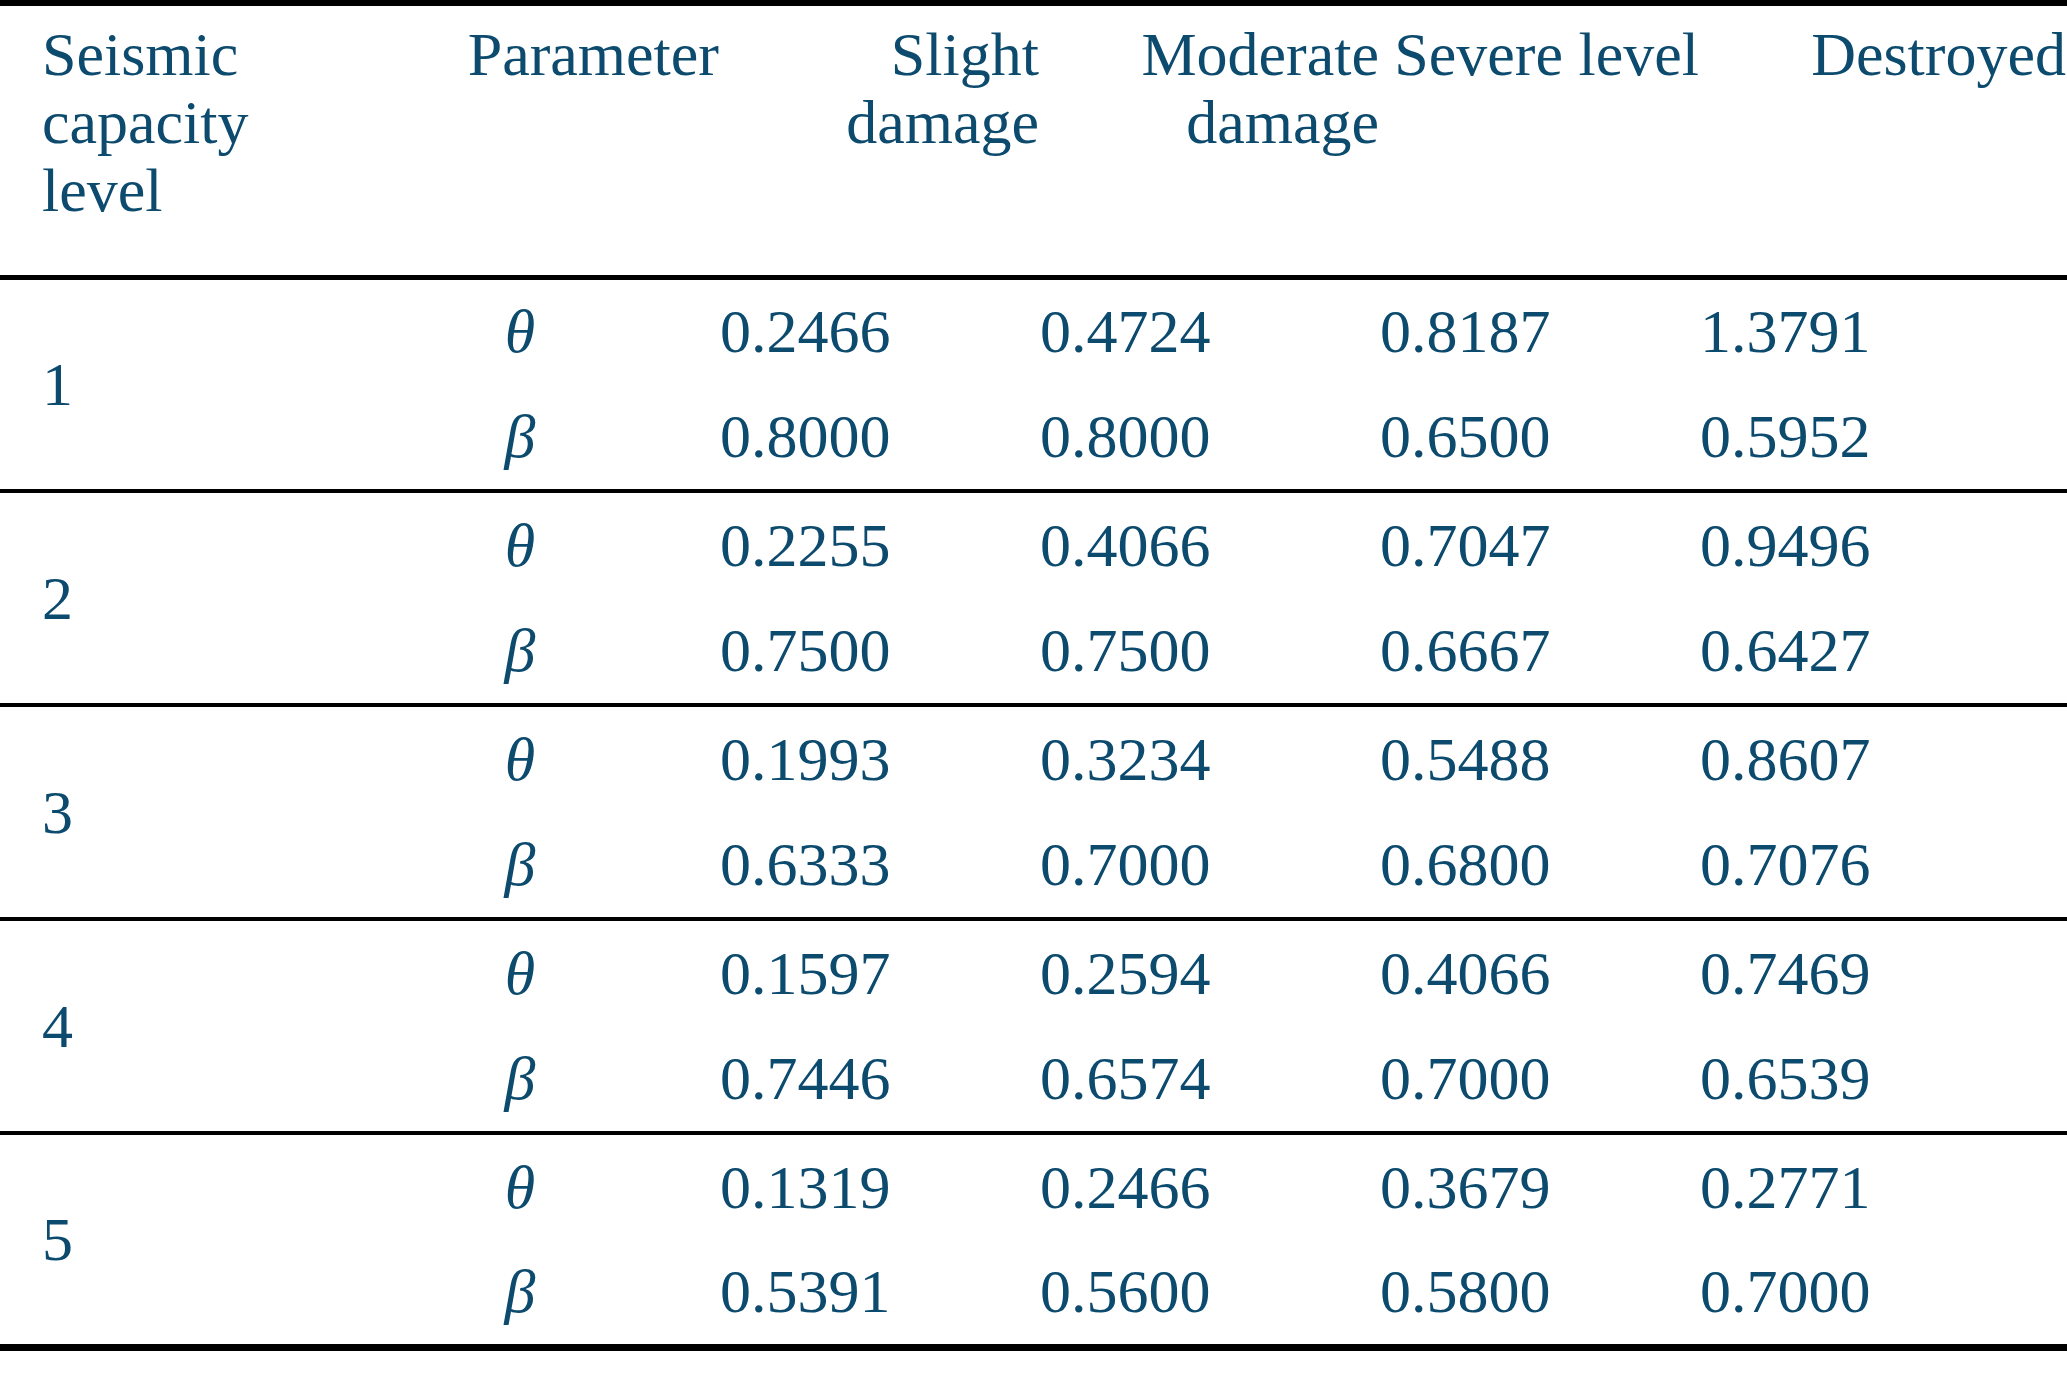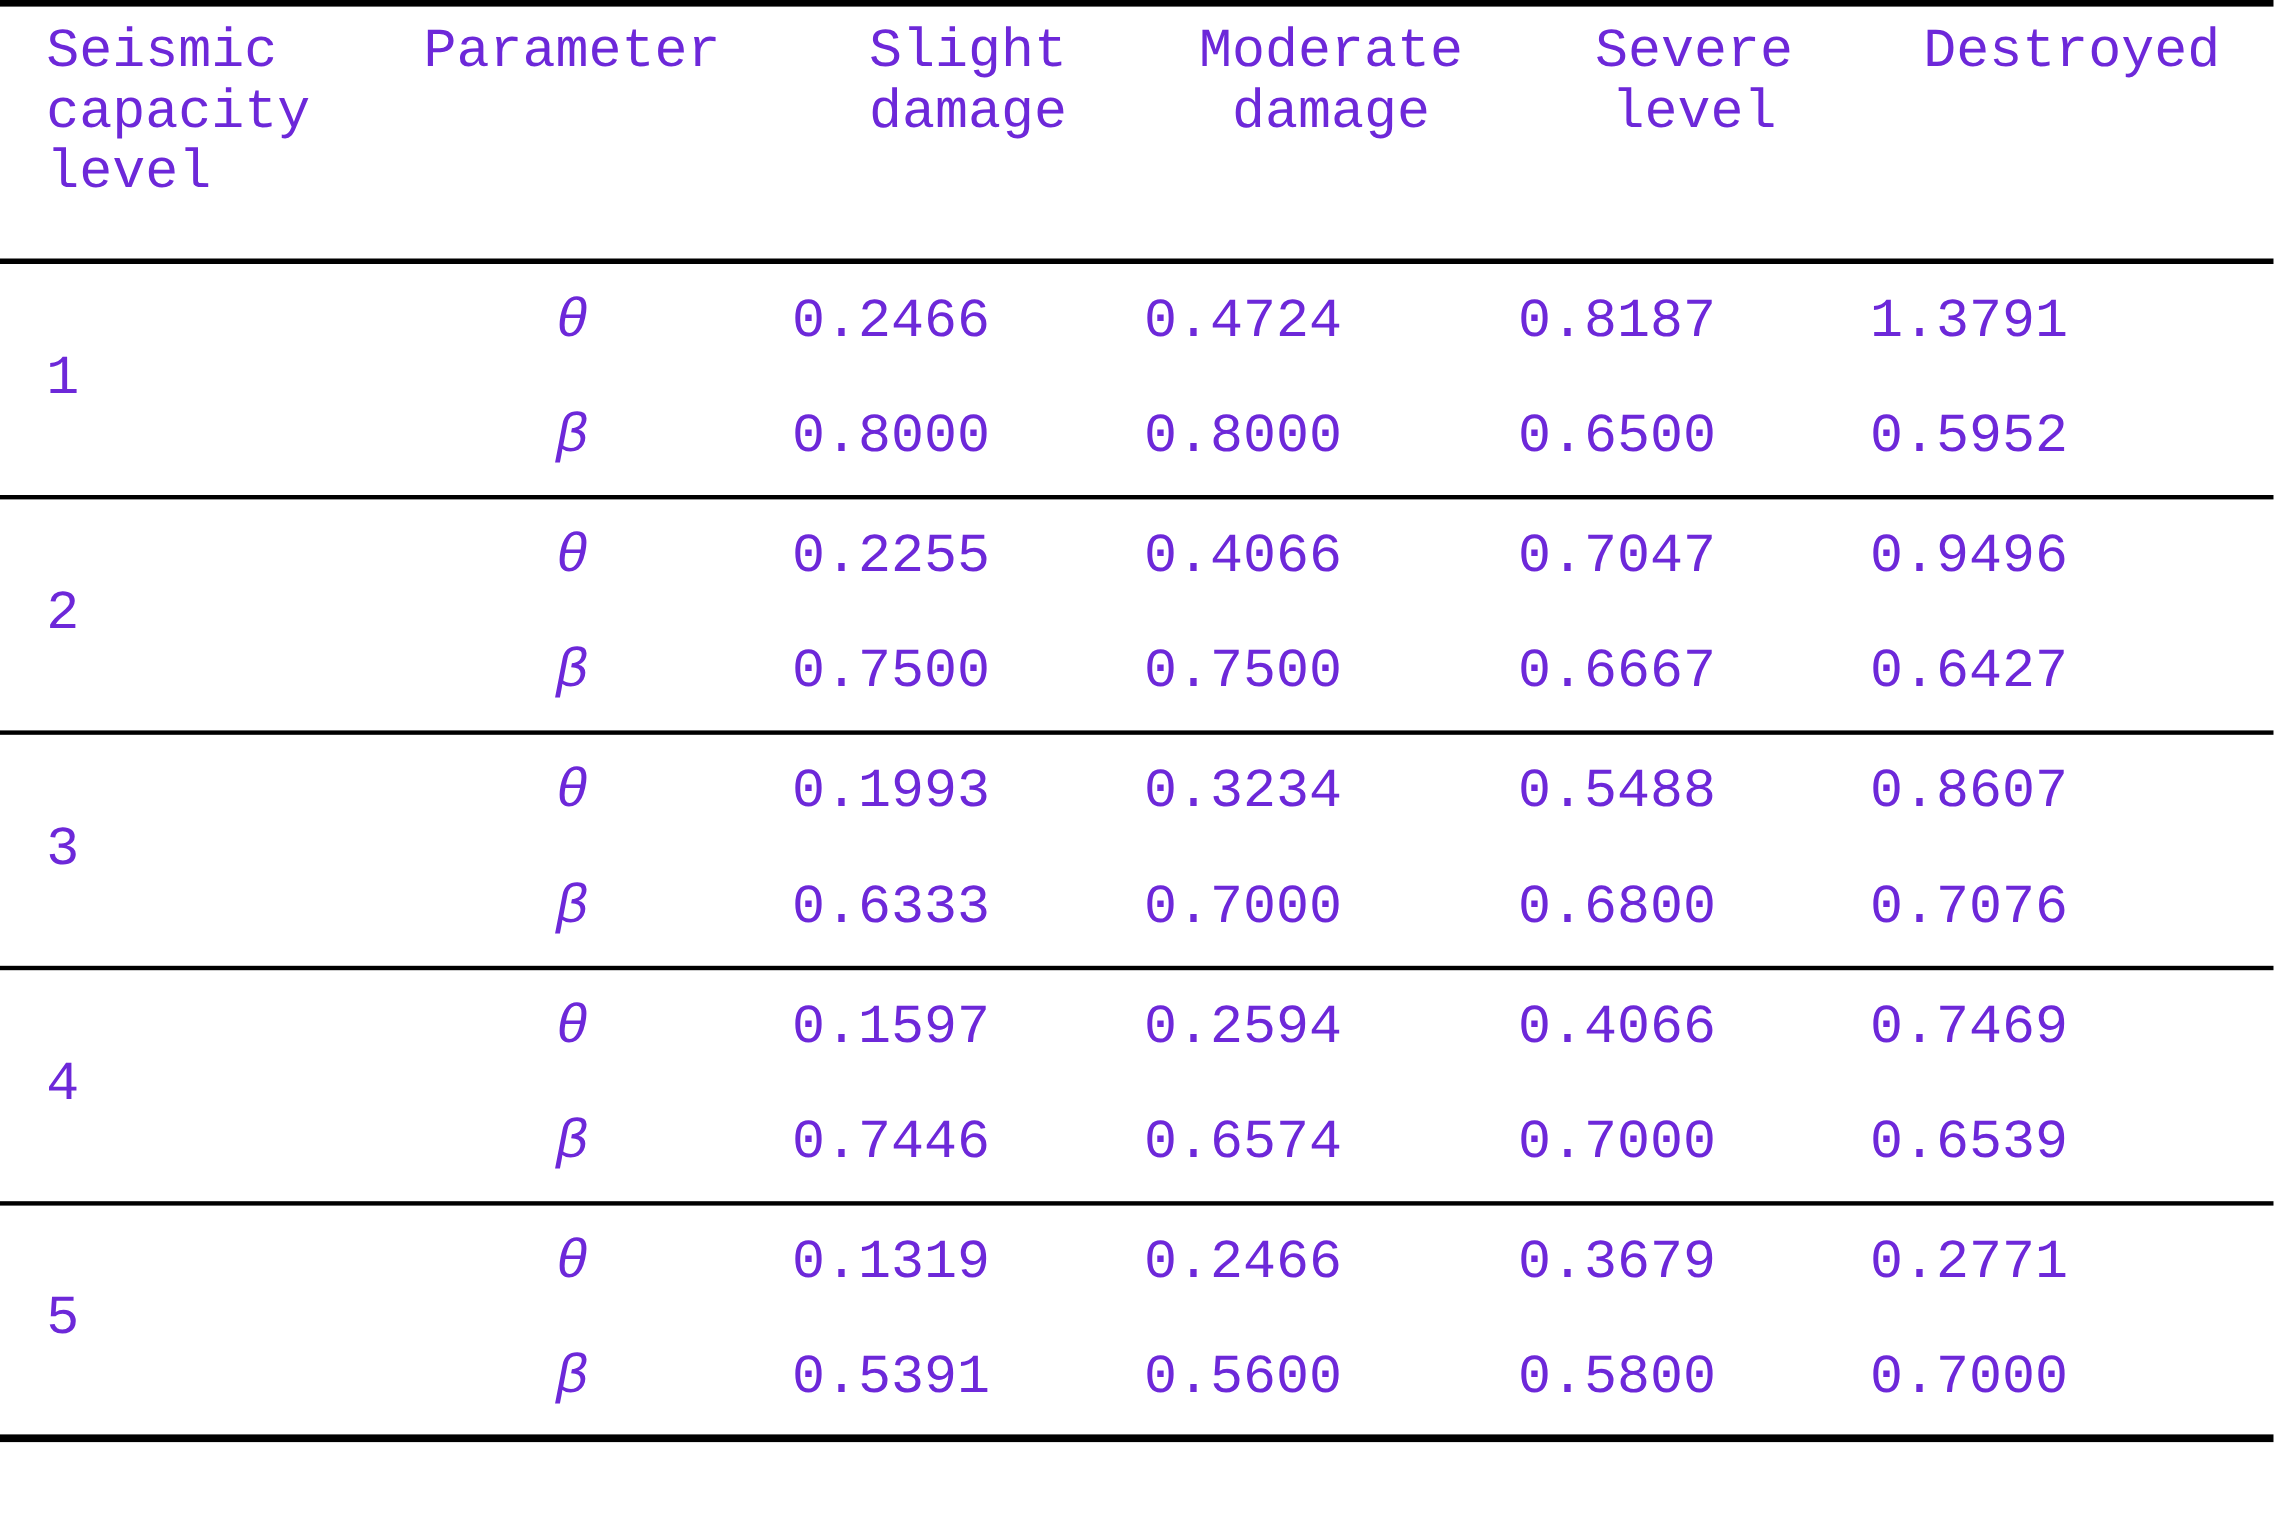--- a/index.html
+++ b/index.html
@@ -9,41 +9,41 @@
   }
   body {
     width: 2067px;
     height: 1399px;
     overflow: hidden;
   }
   table.fragility {
     border-collapse: collapse;
     table-layout: fixed;
     width: 2067px;
-    font-family: Liberation Mono, monospace;
-    font-size: 50px;
-    color: #6d28d9;
+    font-family: Liberation Serif, serif;
+    font-size: 62px;
+    color: #0c4a6e;
     border-top: 6px solid #000000;
     border-bottom: 7px solid #000000;
     background: #ffffff;
   }
   thead th {
     font-weight: normal;
     vertical-align: top;
     padding-top: 14px;
     padding-bottom: 50px;
     line-height: 1.1;
     border-bottom: 5px solid #000000;
   }
   th.h-left {
     text-align: left;
     padding-left: 42px;
   }
   th.h-center {
-    text-align: center;
+    text-align: right;
   }
   tbody { border-top: 4px solid #000000; }
   tbody.first-group { border-top: none; }
   tbody tr { height: 107px; }
   tbody td {
     vertical-align: middle;
     padding: 0;
   }
   td.level-col {
     text-align: left;

